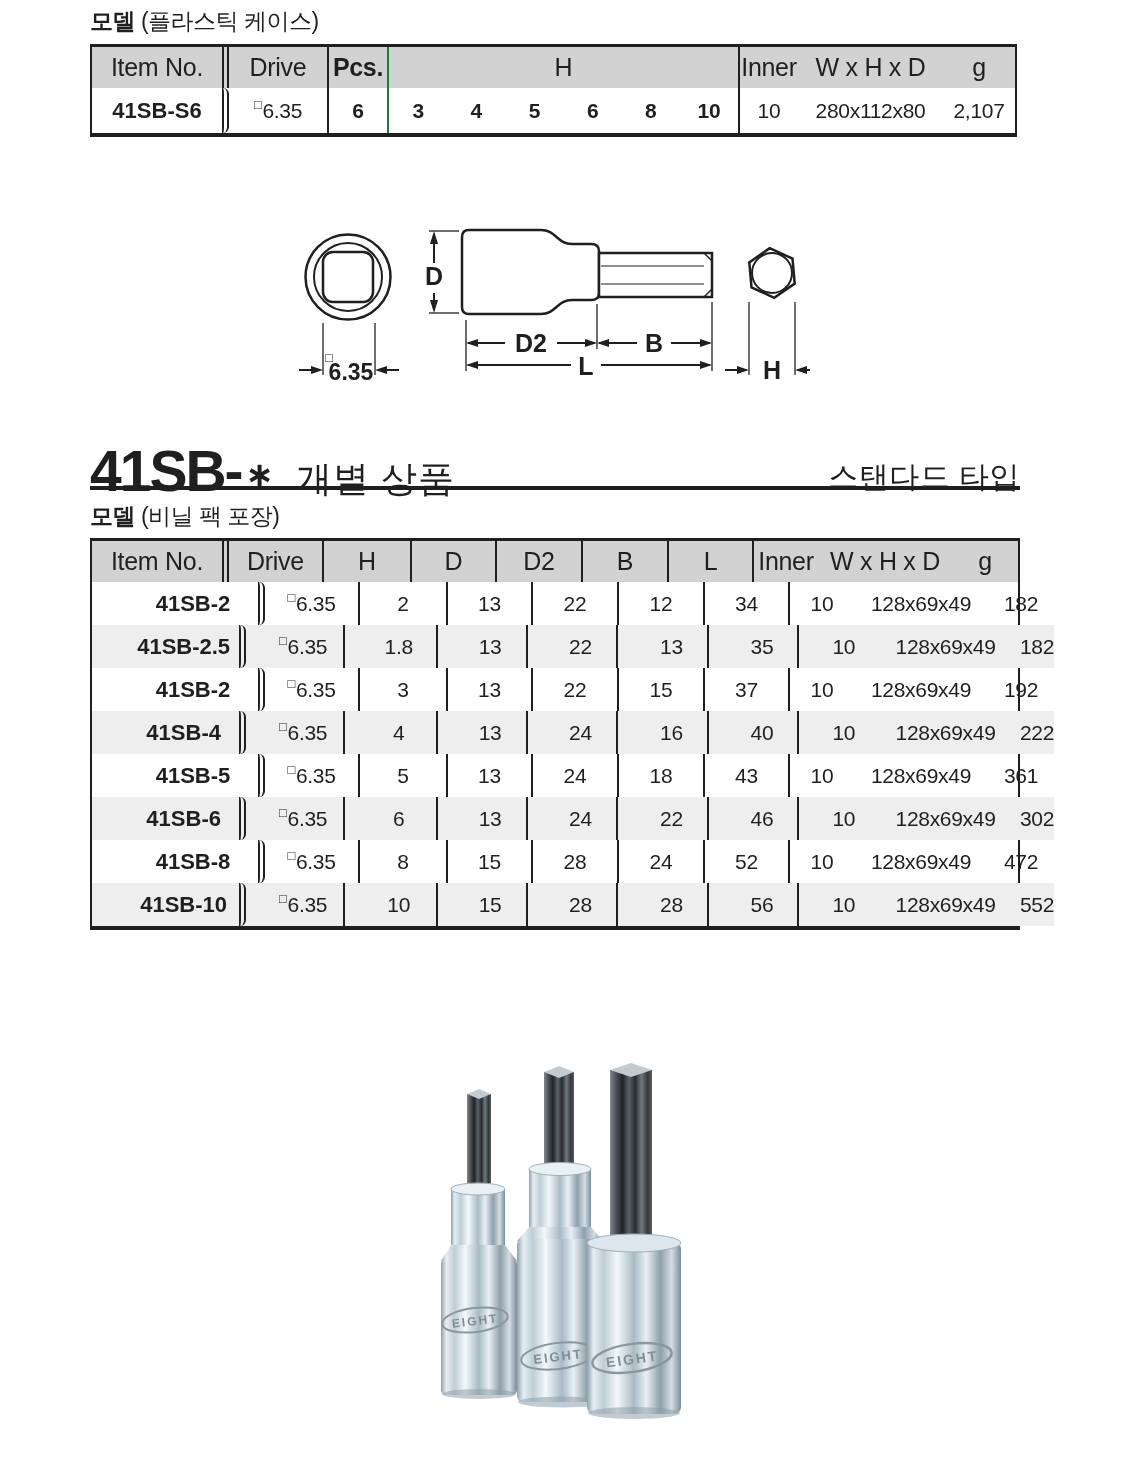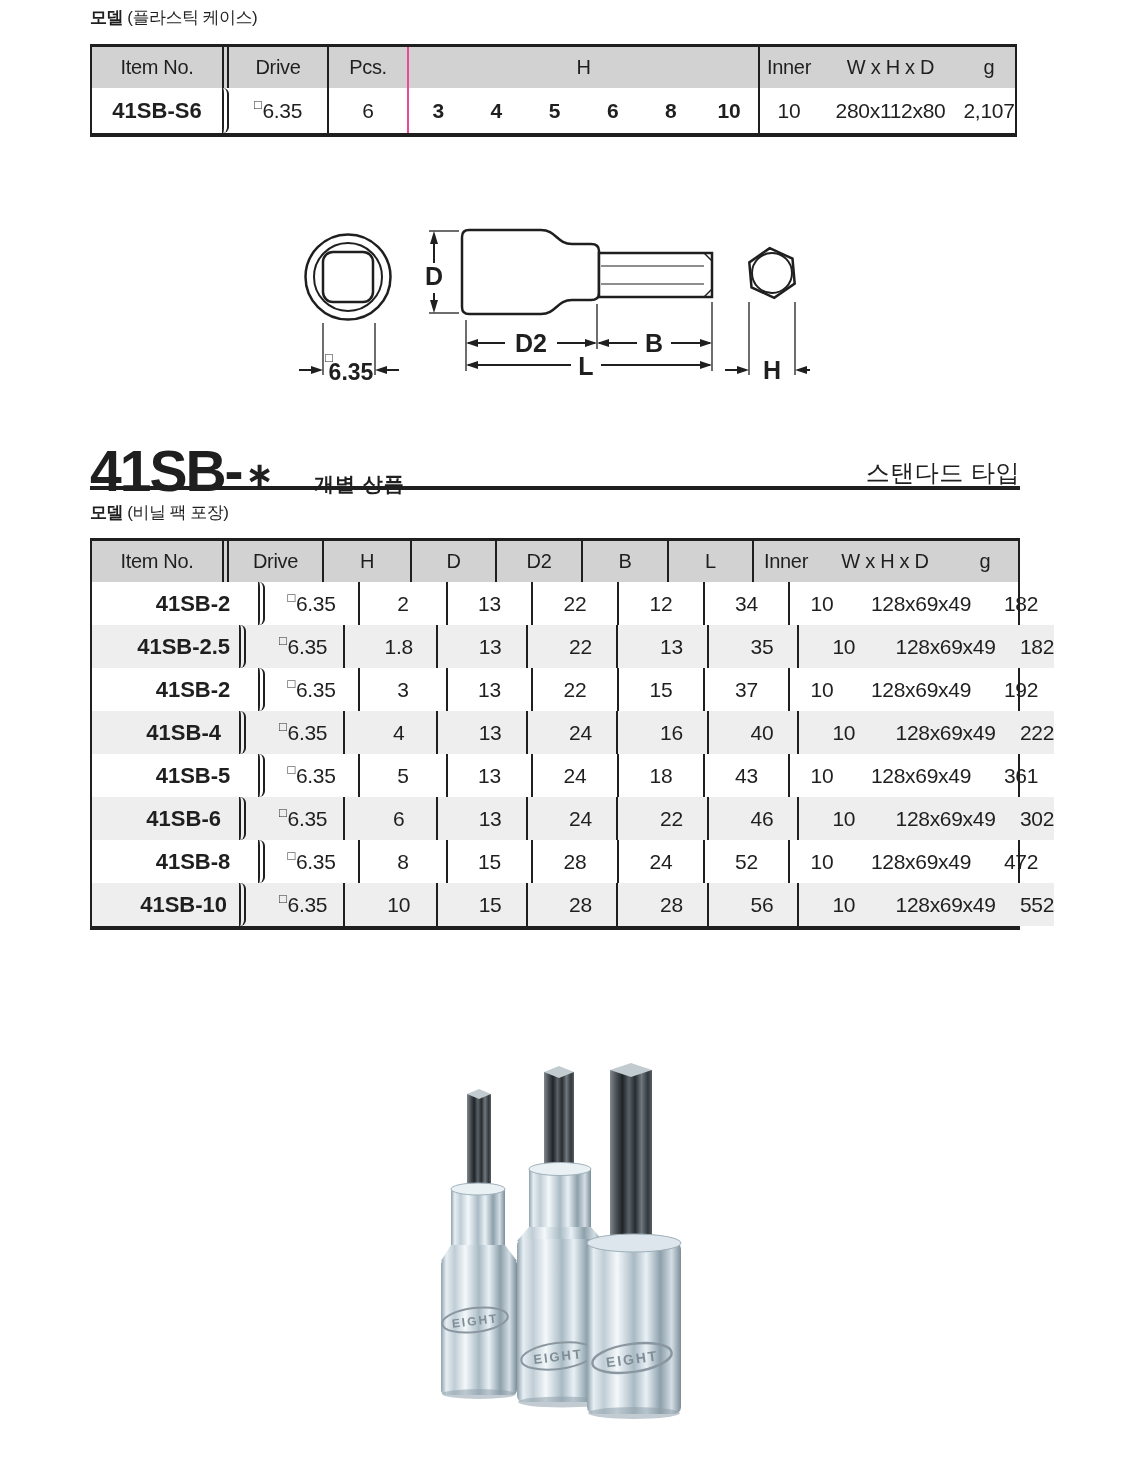--- a/index.html
+++ b/index.html
@@ -2,58 +2,58 @@
 <html><head>
 <meta charset="utf-8">
 <style>
   html,body{margin:0;padding:0;}
   body{
     width:1145px;height:1463px;position:relative;background:#ffffff;
     font-family:"Liberation Sans","DejaVu Sans",sans-serif;color:#1f1f1f;overflow:hidden;
   }
   .abs{position:absolute;}
   
-  .sec-title{font-size:17px;letter-spacing:-0.5px;white-space:nowrap;text-align:center;}
+  .sec-title{font-size:23px;letter-spacing:-0.5px;white-space:nowrap;text-align:center;}
   .sec-title .bold{font-weight:700;}
   
   .tbl{position:absolute;border:2px solid #1f1f1f;border-top-width:3px;border-bottom-width:4px;box-sizing:border-box;background:#fff;}
   .trow{display:flex;align-items:stretch;width:100%;}
-  .thead{background:#d2d2d2;height:41px;font-size:20px;}
+  .thead{background:#d2d2d2;height:41px;font-size:25px;}
   .tdata{height:45px;font-size:21px;}
   .t2 .tdata{height:43px;padding-left:36px;}
   .alt{background:#eeeeee;gap:17px;}
   .cell{display:flex;align-items:center;justify-content:center;box-sizing:border-box;letter-spacing:-0.3px;white-space:nowrap;}
   .bolditem{font-weight:700;font-size:22px;letter-spacing:0;border-radius:6px;}
   .sq{font-size:13px;vertical-align:6px;position:relative;top:-6px;margin-right:1px;}
   
   .t1c0{width:137px;border-right:7px double #1f1f1f;}
   .t1c1{width:100px;border-right:2px solid #1f1f1f;}
-  .t1c2{width:80px;border-right:2px solid #ec4899;}
+  .t1c2{width:60px;border-right:2px solid #15803d;font-weight:bold;}
   .t1c3{width:351px;border-right:2px solid #1f1f1f;}
   .t1c4{width:58px;}
   .t1c5{width:145px;}
   .t1c6{flex:1;}
   .hsub{display:flex;width:100%;}
   .hsub span{flex:1;text-align:center;font-weight:700;}
   
   .t2c0{width:137px;border-right:7px double #1f1f1f;}
   .t2c1{width:95px;border-right:2px solid #1f1f1f;}
   .t2c2{width:88px;border-right:2px solid #1f1f1f;}
   .t2c3{width:85px;border-right:2px solid #1f1f1f;}
   .t2c4{width:86px;border-right:2px solid #1f1f1f;}
   .t2c5{width:86px;border-right:2px solid #1f1f1f;}
   .t2c6{width:85px;border-right:2px solid #1f1f1f;}
   .t2c7{width:64px;}
   .t2c8{width:134px;}
   .t2c9{flex:1;}
   
   .h-code{font-size:57px;font-weight:700;letter-spacing:-2px;}
   .h-star{font-size:34px;font-weight:700;position:relative;top:-5px;margin-left:4px;}
-  .h-suffix{font-size:20px;margin-left:40px;letter-spacing:1px;font-weight:bold;}
-  .h-right{font-size:24px;letter-spacing:0.5px;}
+  .h-suffix{font-size:36px;margin-left:22px;letter-spacing:1px;}
+  .h-right{font-size:30px;letter-spacing:0.5px;}
   .rule{position:absolute;background:#1f1f1f;height:4px;}
   svg text{font-family:"Liberation Sans","DejaVu Sans",sans-serif;}
 </style>
 </head>
 <body>
 
 <div class="abs sec-title" style="left:90px;top:6px;">
   <span class="bold">모델</span>
   <span>(플라스틱 케이스)</span>
 </div>

